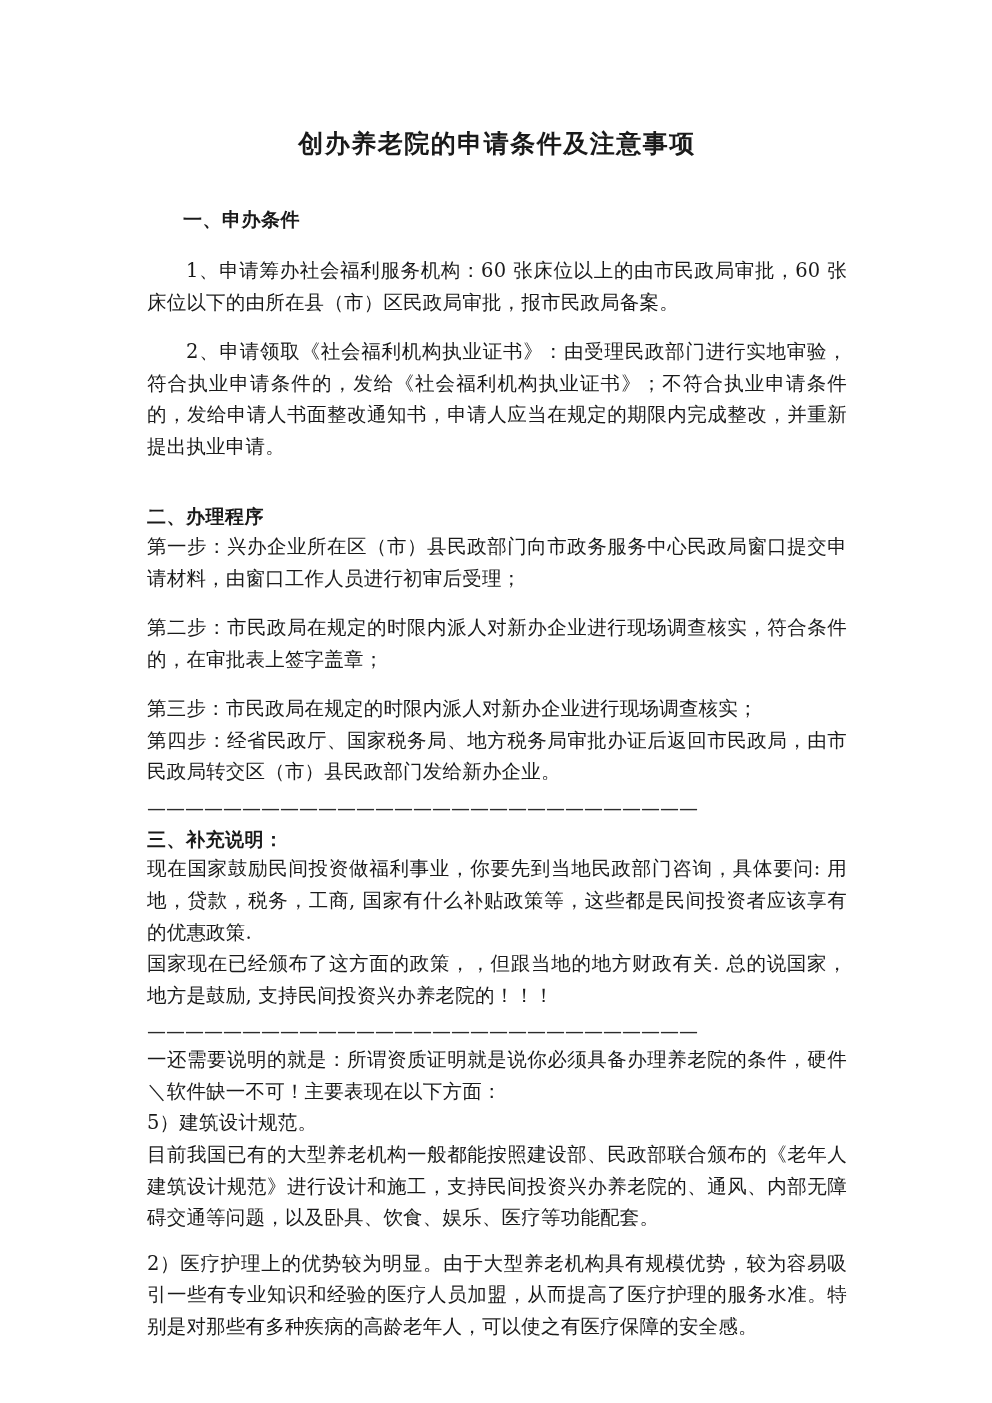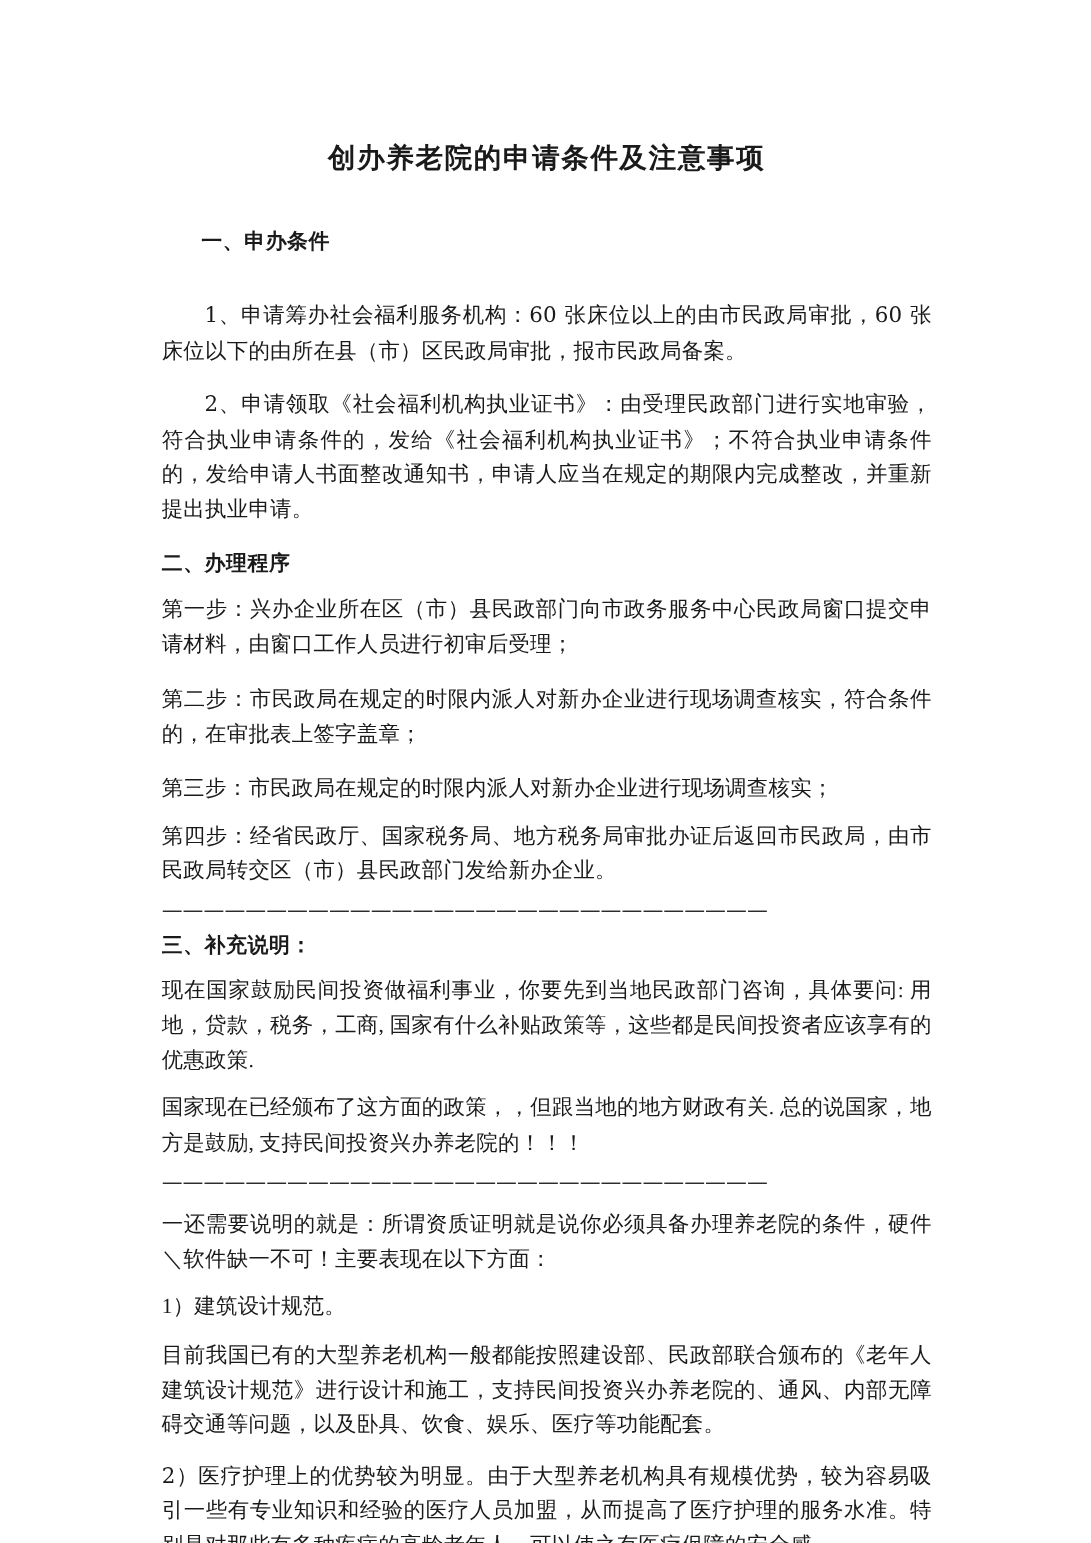--- a/index.html
+++ b/index.html
@@ -56,26 +56,26 @@
     line-height: 1.62;
     margin: 0;
     padding: 0;
     text-align: justify;
     text-justify: inter-ideograph;
     letter-spacing: 0.2px;
   }
   .indent-2 {
     text-indent: 2em;
   }
-  .gap-top-lg { margin-top: 38px; }
+  .gap-top-lg { margin-top: 22px; }
   .gap-top-md { margin-top: 18px; }
   .gap-top-sm { margin-top: 14px; }
-  .gap-top-none { margin-top: 12px; font-family: Liberation Serif, serif; }
+  .gap-top-none { margin-top: 0; }
 
-  .heading-2 { margin-top: 20px; }
+  .heading-2 { margin-top: 40px; }
   .heading-3 { margin-top: 6px; }
 
   .divider {
     font-size: 19px;
     line-height: 1.1;
     letter-spacing: 0px;
     color: #2b2b2b;
     white-space: nowrap;
     overflow: hidden;
     margin: 10px 0 2px 0;
@@ -112,20 +112,20 @@
     <p class="section-heading heading-3">三、补充说明：</p>
 
     <p class="para gap-top-none">现在国家鼓励民间投资做福利事业，你要先到当地民政部门咨询，具体要问: 用地，贷款，税务，工商, 国家有什么补贴政策等，这些都是民间投资者应该享有的优惠政策.</p>
 
     <p class="para gap-top-none">国家现在已经颁布了这方面的政策，，但跟当地的地方财政有关. 总的说国家，地方是鼓励, 支持民间投资兴办养老院的！！！</p>
 
     <div class="divider">—————————————————————————————</div>
 
     <p class="para gap-top-none">一还需要说明的就是：所谓资质证明就是说你必须具备办理养老院的条件，硬件＼软件缺一不可！主要表现在以下方面：</p>
 
-    <p class="para gap-top-none">1）建筑设计规范。</p>
+    <p class="para gap-top-none">5）建筑设计规范。</p>
 
     <p class="para gap-top-none">目前我国已有的大型养老机构一般都能按照建设部、民政部联合颁布的《老年人建筑设计规范》进行设计和施工，支持民间投资兴办养老院的、通风、内部无障碍交通等问题，以及卧具、饮食、娱乐、医疗等功能配套。</p>
 
     <p class="para gap-top-sm">2）医疗护理上的优势较为明显。由于大型养老机构具有规模优势，较为容易吸引一些有专业知识和经验的医疗人员加盟，从而提高了医疗护理的服务水准。特别是对那些有多种疾病的高龄老年人，可以使之有医疗保障的安全感。</p>
 
   </div>
 </div>
 
 </body></html>

